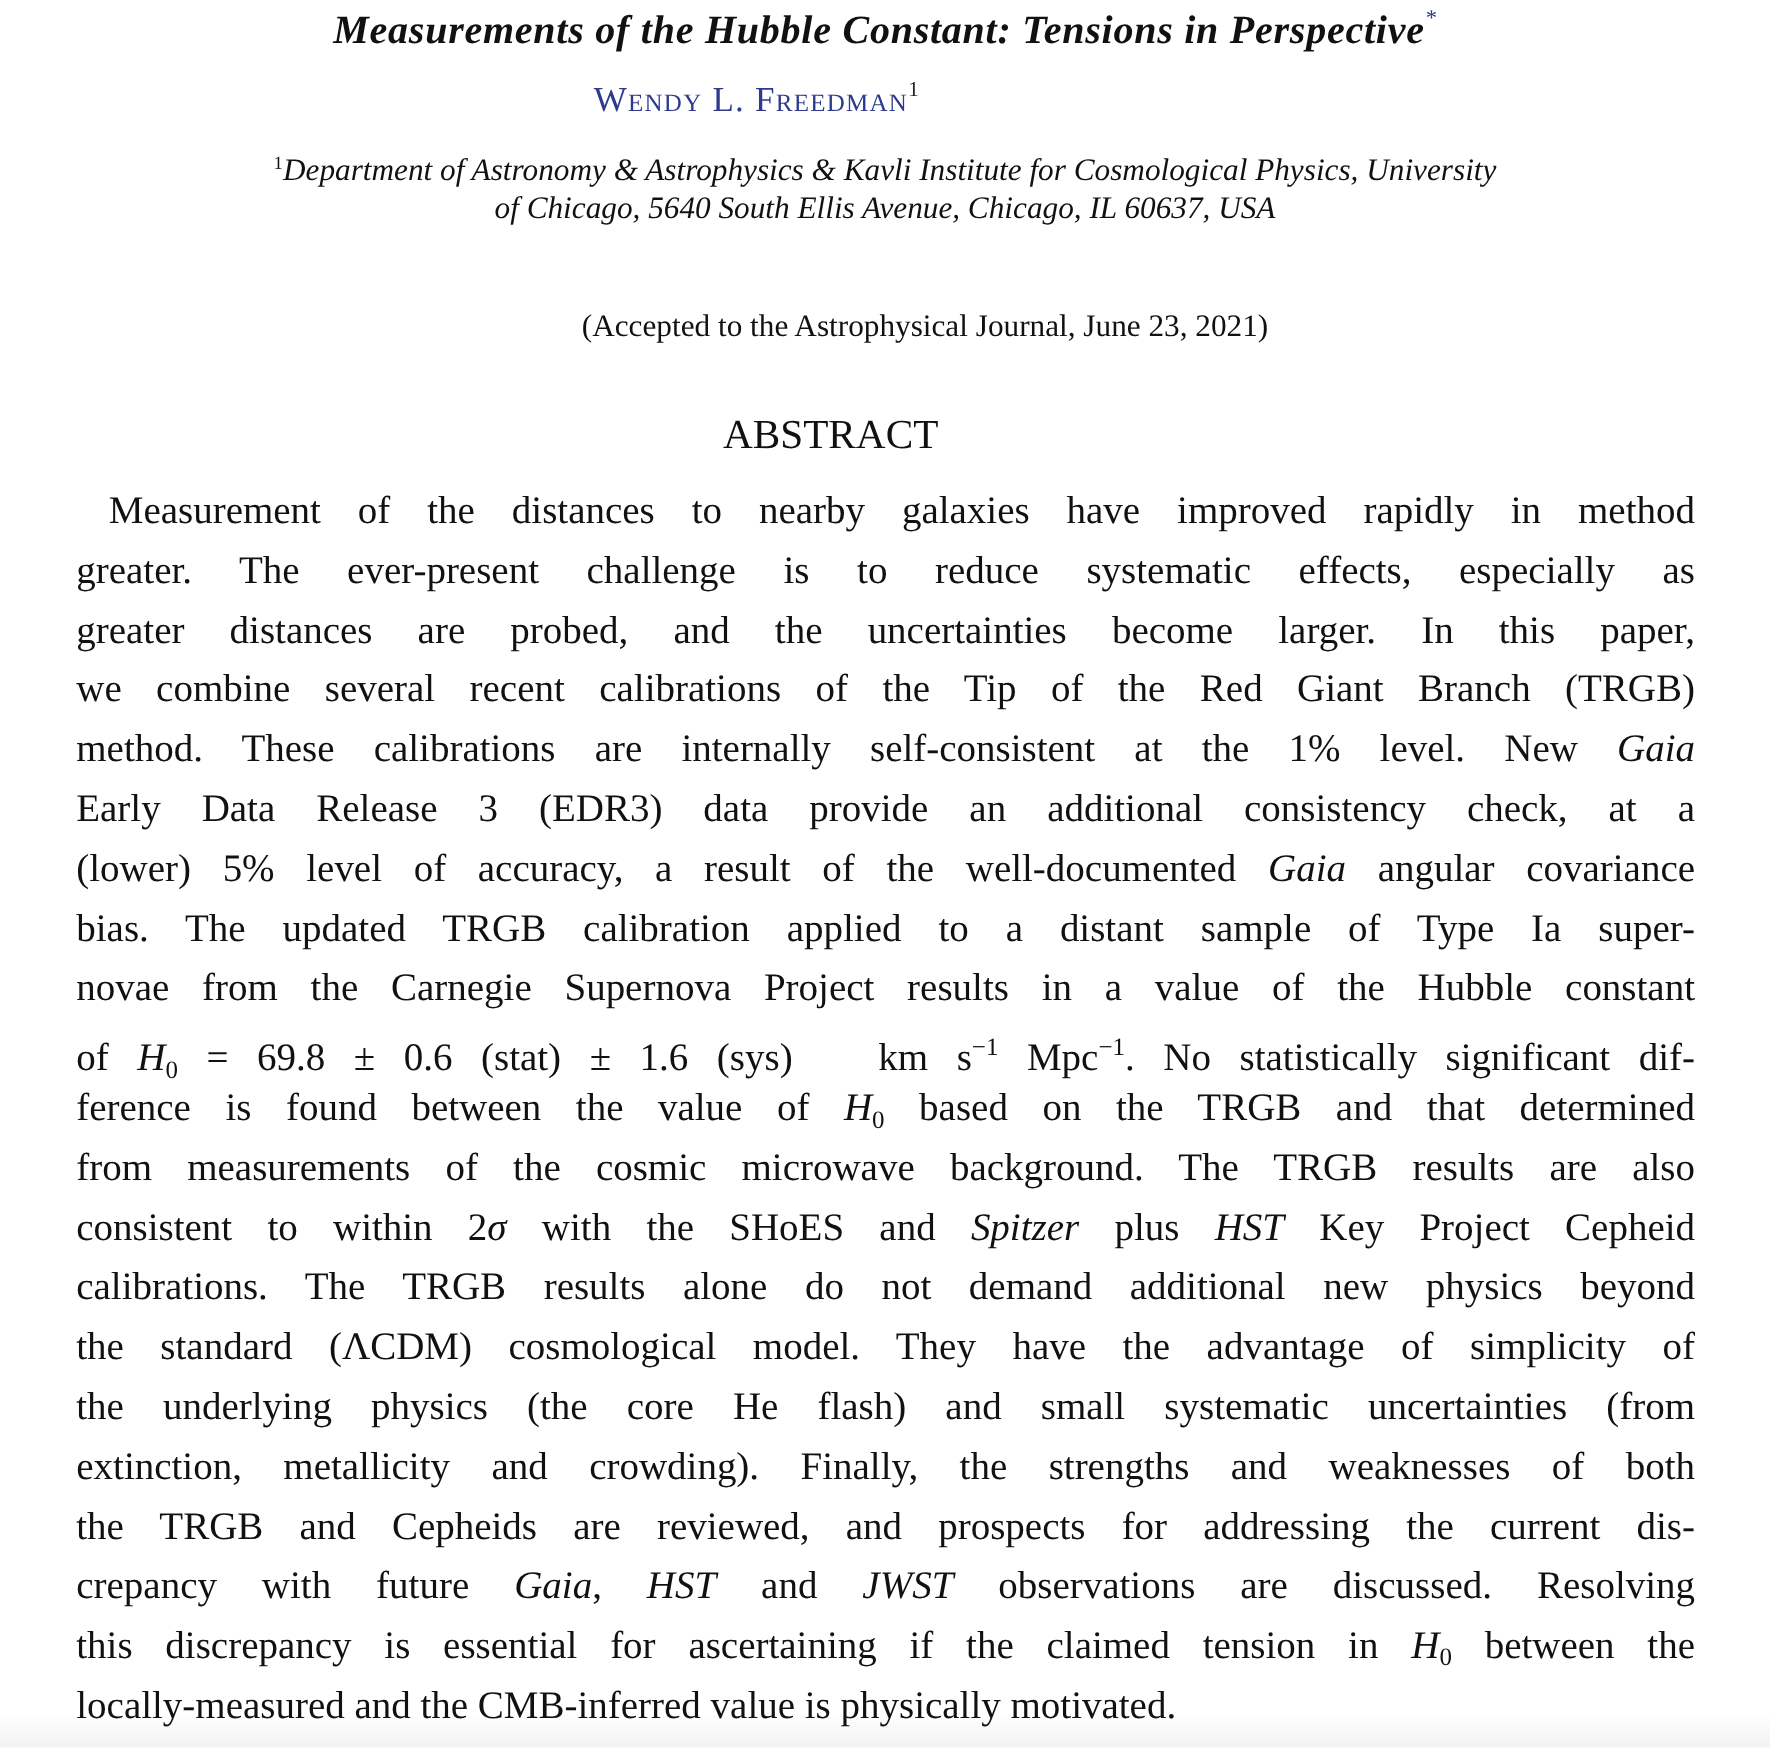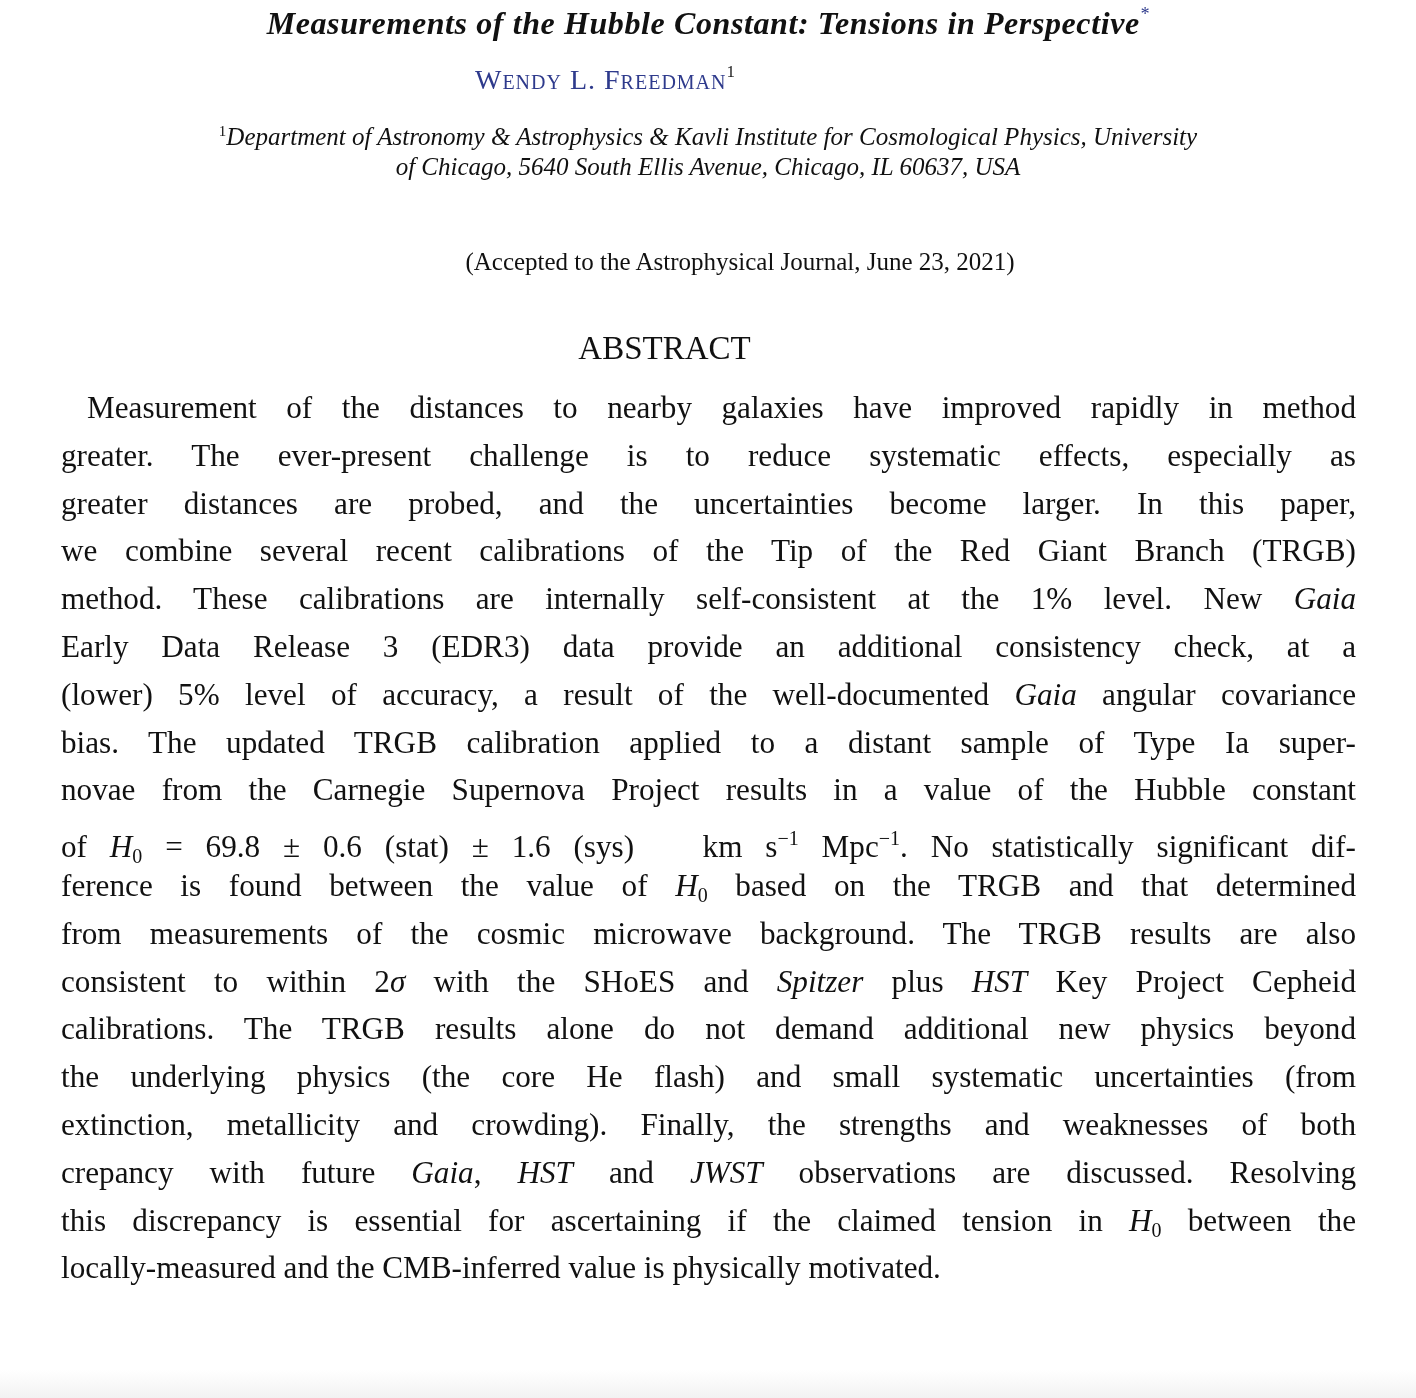--- a/index.html
+++ b/index.html
@@ -69,18 +69,20 @@
   <div class="line"><span style="white-space: pre;">method. These calibrations are internally self-consistent at the 1% level. New </span><span class="it" style="white-space: pre;">Gaia</span></div>
   <div class="line">Early Data Release 3 (EDR3) data provide an additional consistency check, at a</div>
   <div class="line"><span style="white-space: pre;">(lower) 5% level of accuracy, a result of the well-documented </span><span class="it" style="white-space: pre;">Gaia</span><span style="white-space: pre;"> angular covariance</span></div>
   <div class="line">bias. The updated TRGB calibration applied to a distant sample of Type Ia super-</div>
   <div class="line">novae from the Carnegie Supernova Project results in a value of the Hubble constant</div>
   <div class="line math"><span style="white-space: pre;">of </span><span class="it" style="white-space: pre;">H</span><sub style="white-space: pre;">0</sub><span style="white-space: pre;"> = 69.8 ± 0.6 (stat) ± 1.6 (sys)   km s</span><sup style="white-space: pre;">−1</sup><span style="white-space: pre;"> Mpc</span><sup style="white-space: pre;">−1</sup><span style="white-space: pre;">. No statistically significant dif-</span></div>
   <div class="line math"><span style="white-space: pre;">ference is found between the value of </span><span class="it" style="white-space: pre;">H</span><sub style="white-space: pre;">0</sub><span style="white-space: pre;"> based on the TRGB and that determined</span></div>
   <div class="line">from measurements of the cosmic microwave background. The TRGB results are also</div>
   <div class="line"><span style="white-space: pre;">consistent to within 2</span><span class="it" style="white-space: pre;">σ</span><span style="white-space: pre;"> with the SHoES and </span><span class="it" style="white-space: pre;">Spitzer</span><span style="white-space: pre;"> plus </span><span class="it" style="white-space: pre;">HST</span><span style="white-space: pre;"> Key Project Cepheid</span></div>
   <div class="line">calibrations. The TRGB results alone do not demand additional new physics beyond</div>
+  <div class="line">the standard (ΛCDM) cosmological model. They have the advantage of simplicity of</div>
   <div class="line">the underlying physics (the core He flash) and small systematic uncertainties (from</div>
   <div class="line">extinction, metallicity and crowding). Finally, the strengths and weaknesses of both</div>
+  <div class="line">the TRGB and Cepheids are reviewed, and prospects for addressing the current dis-</div>
   <div class="line"><span style="white-space: pre;">crepancy with future </span><span class="it" style="white-space: pre;">Gaia</span><span style="white-space: pre;">, </span><span class="it" style="white-space: pre;">HST</span><span style="white-space: pre;"> and </span><span class="it" style="white-space: pre;">JWST</span><span style="white-space: pre;"> observations are discussed. Resolving</span></div>
   <div class="line math"><span style="white-space: pre;">this discrepancy is essential for ascertaining if the claimed tension in </span><span class="it" style="white-space: pre;">H</span><sub style="white-space: pre;">0</sub><span style="white-space: pre;"> between the</span></div>
   <div class="line last">locally-measured and the CMB-inferred value is physically motivated.</div>
 </div>
 
 </body></html>

